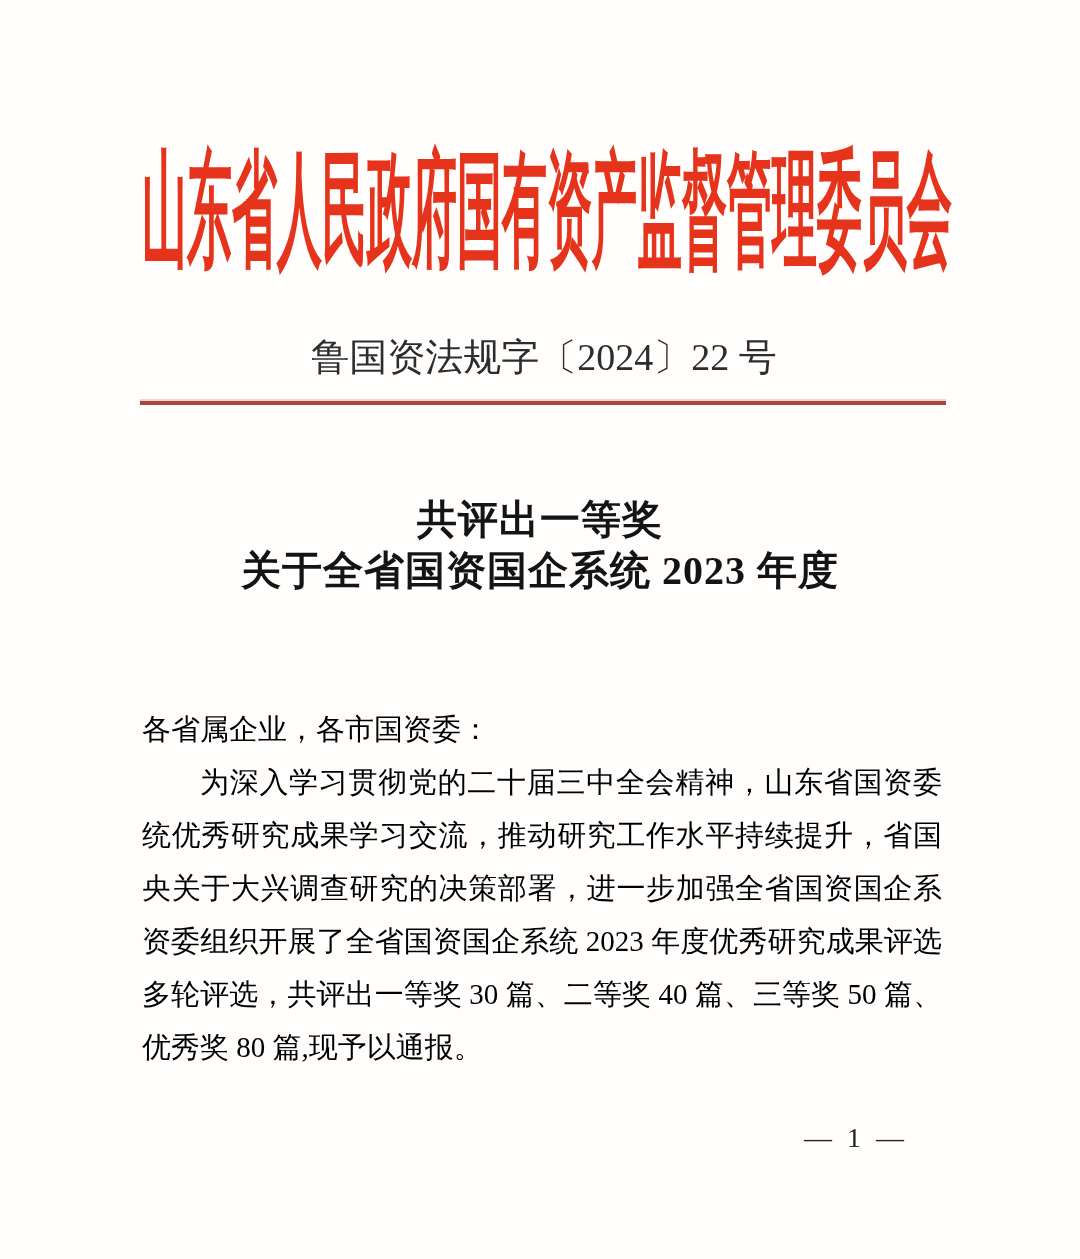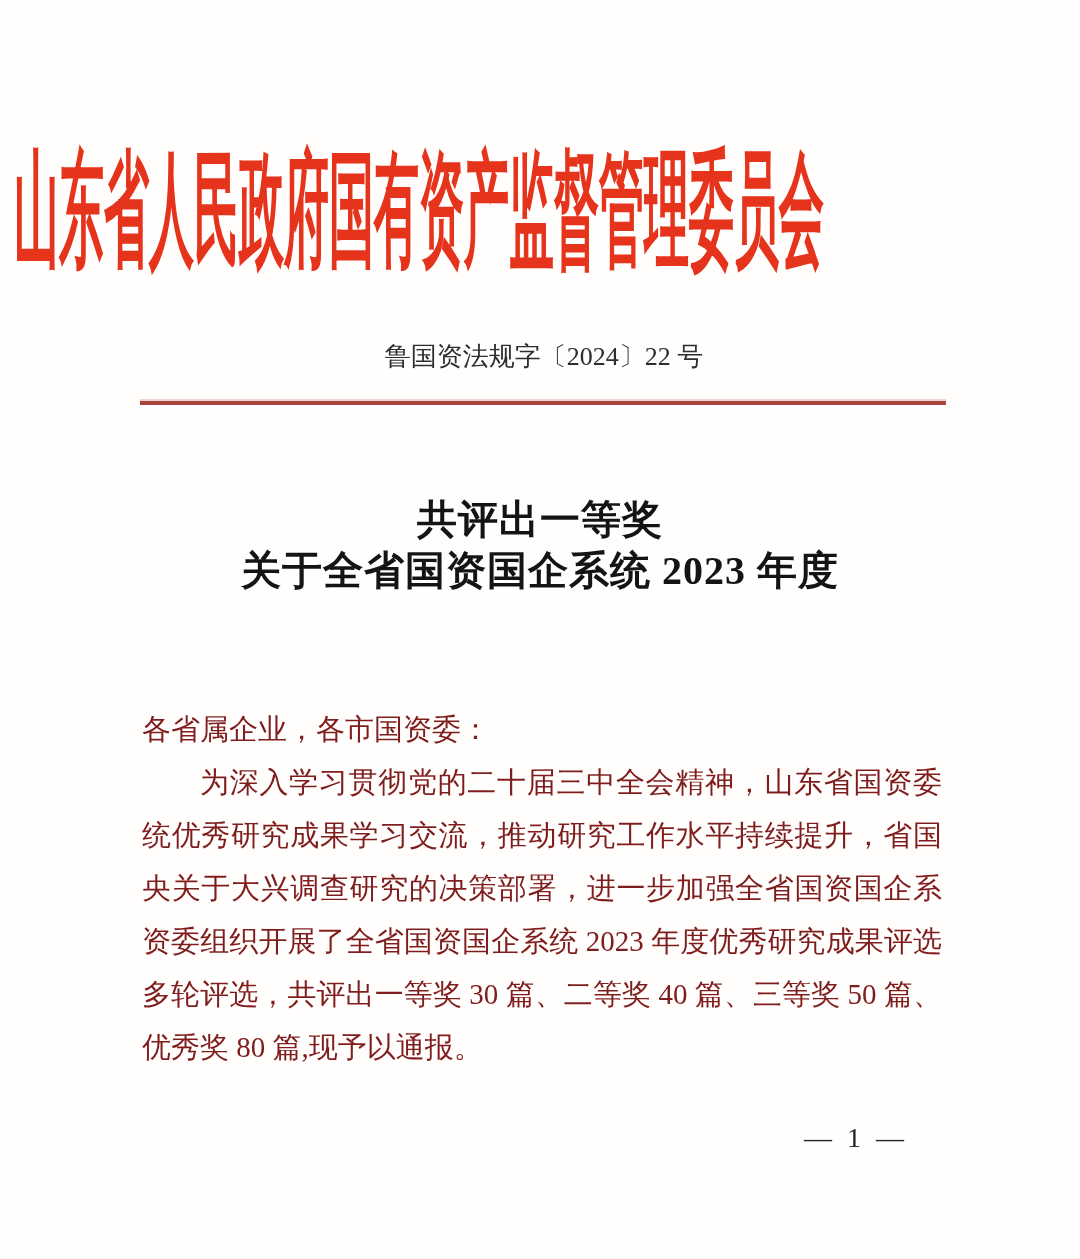--- a/index.html
+++ b/index.html
@@ -12,39 +12,39 @@
     background: #fffefd;
     overflow: hidden;
     font-family: "Liberation Serif", "DejaVu Serif", serif;
     color: #262626;
   }
   
   .issuer-wrap {
     position: absolute;
     top: 146px; left: 0;
     width: 100%; height: 132px;
-    display: flex; align-items: center; 
+    display: flex; align-items: center; justify-content: center;
     padding-left: 14px;
   }
   .issuer {
     font-size: 45px;
     line-height: 45px;
     font-weight: bold;
     color: #e6341c;
     white-space: nowrap;
     letter-spacing: 0;
     transform: scaleY(2.8);
     transform-origin: center;
   }
   .doc-number {
     position: absolute;
     top: 338px; left: 0;
     width: 100%;
     text-align: center;
-    font-size: 26px;
+    font-size: 38px;
     line-height: 38px;
     color: #2d2d2d;
     padding-left: 8px;
   }
   .red-line {
     position: absolute;
     top: 401px; left: 140px;
     width: 806px; height: 4px;
     background: #a8453f;
     box-shadow: 0 -2px 0 #eed3cf;
@@ -59,21 +59,21 @@
     font-weight: bold;
     color: #141414;
     letter-spacing: 1px;
   }
   .body-block {
     position: absolute;
     top: 703px; left: 142px;
     width: 800px;
     font-size: 29px;
     line-height: 53px;
-    color: #7f1d1d;
+    color: #000000;
   }
   .salutation { text-align: left; }
   .body-line {
     text-align: justify;
     text-align-last: justify;
     text-justify: inter-character;
   }
   .body-line.first { text-indent: 2em; }
   .body-line.last {
     text-align: left;

